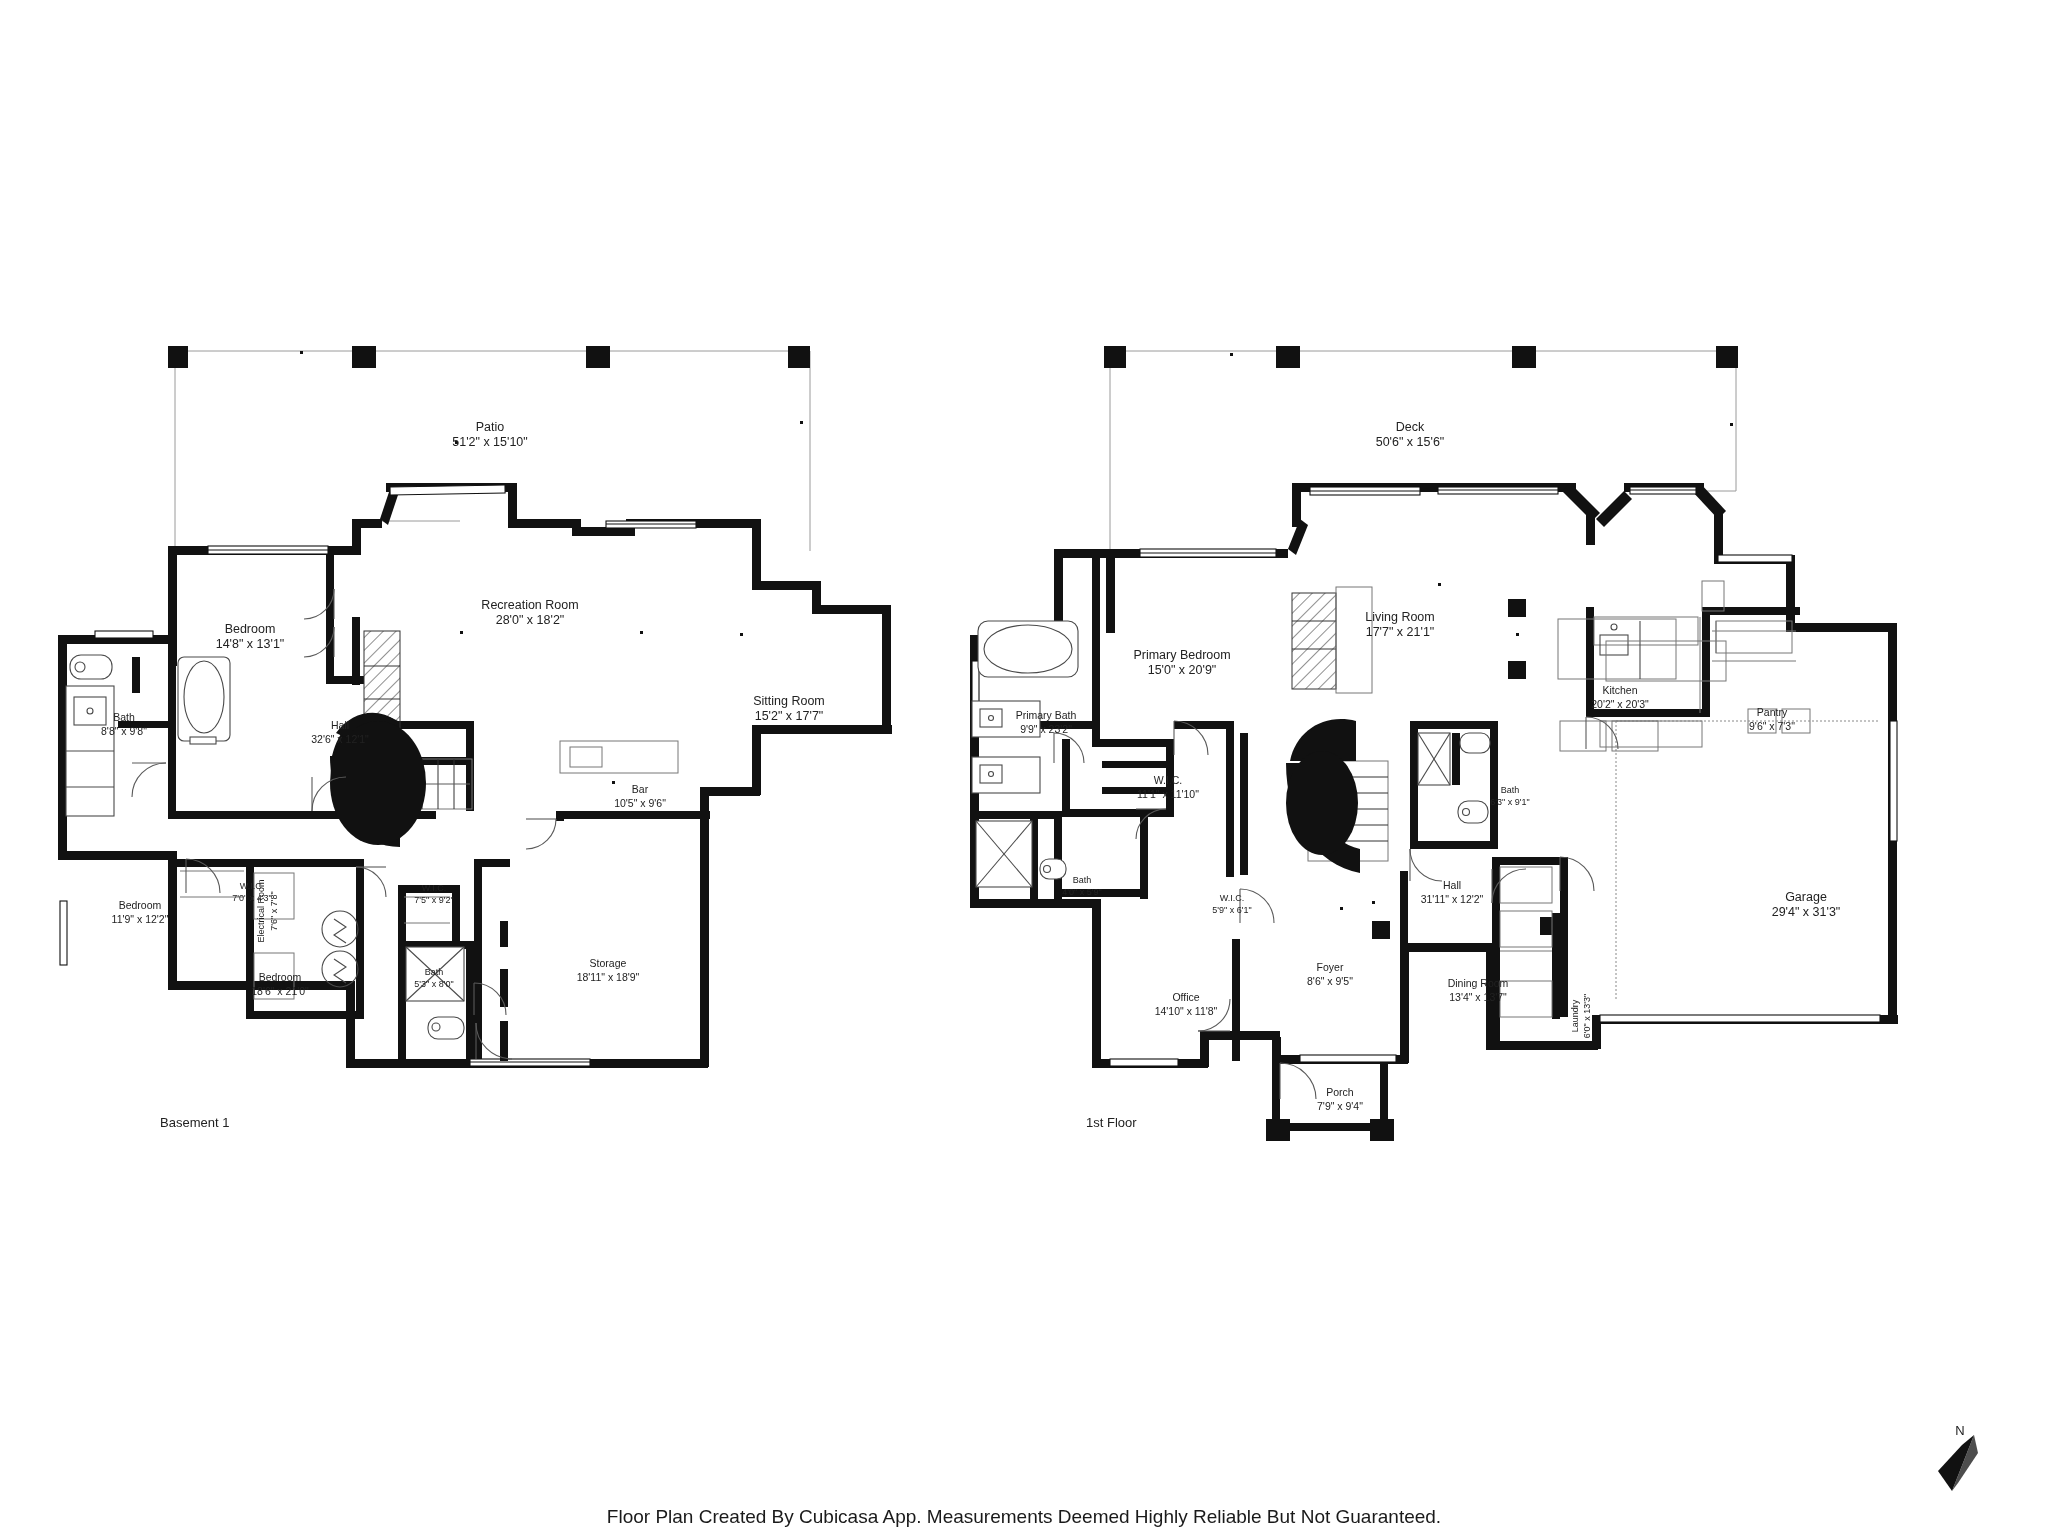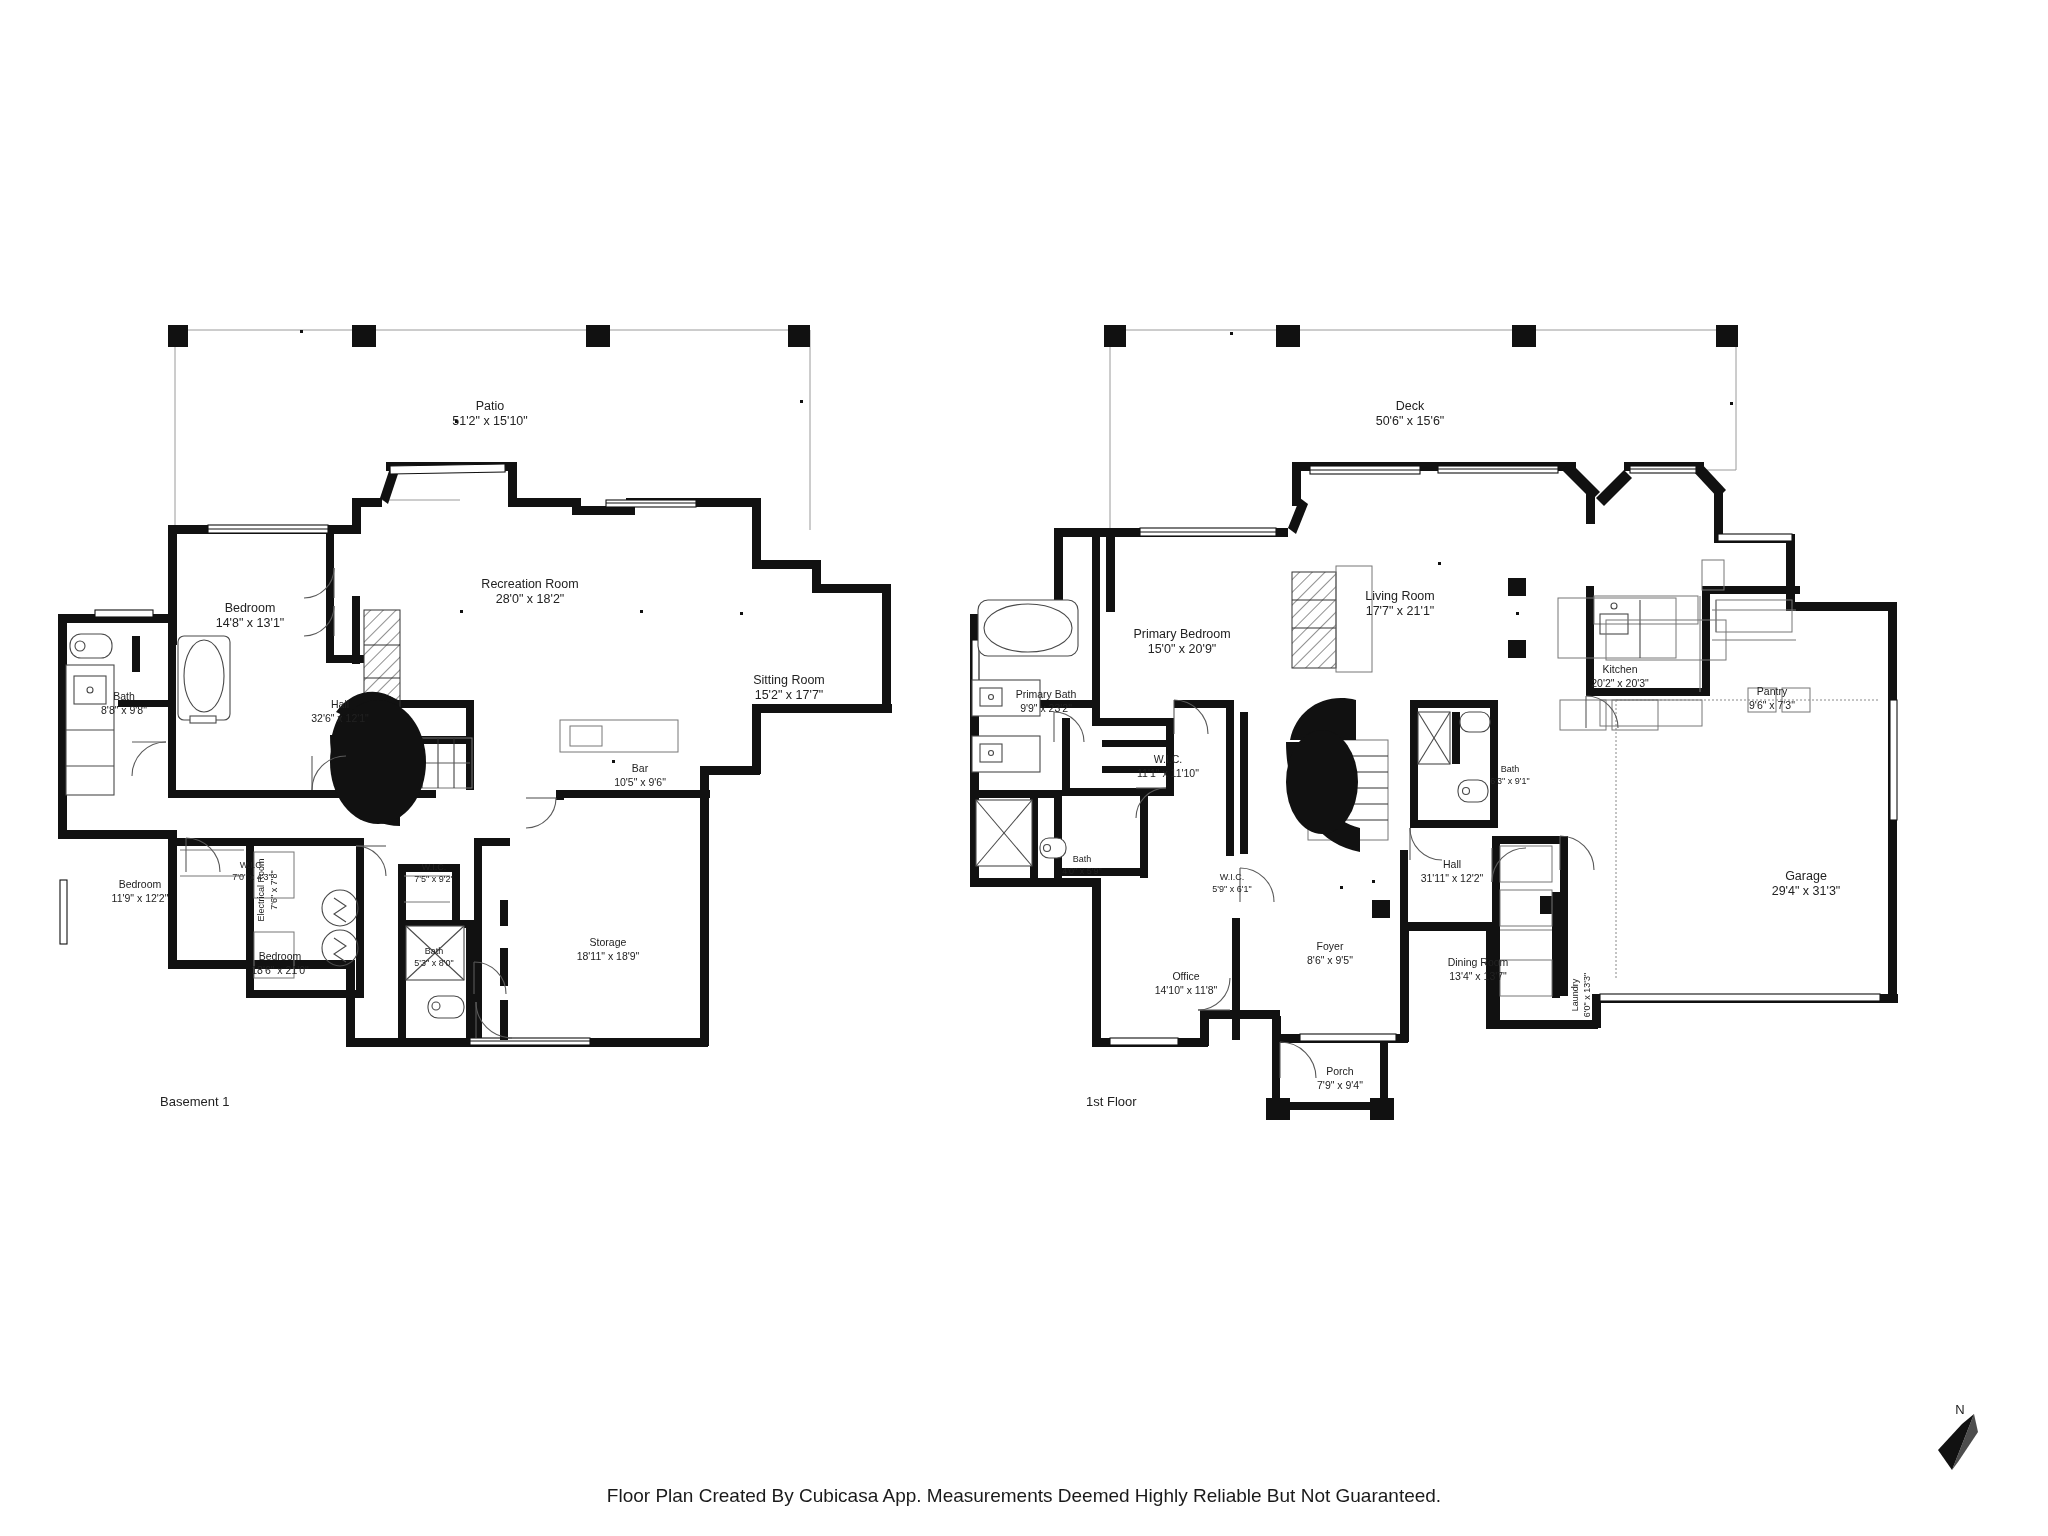--- a/index.html
+++ b/index.html
@@ -1,19 +1,19 @@
 <!DOCTYPE html>
 <html><head>
 <meta charset="utf-8">
 <style>
   html,body{margin:0;padding:0;background:#ffffff;}
   body{width:2048px;height:1536px;position:relative;overflow:hidden;
        font-family:"Liberation Sans","DejaVu Sans",sans-serif;color:#1a1a1a;}
 
-  #plan-canvas{position:absolute;inset:0;}
+  #plan-canvas{position:absolute;inset:0;margin-top:21px;}
   svg.plan{position:absolute;left:0;top:0;width:2048px;height:1536px;}
 
   
   .rm-name{font-size:12.5px;text-anchor:middle;fill:#222;}
   .rm-dim{font-size:12.5px;text-anchor:middle;fill:#222;}
   .rm-name.sm{font-size:10.5px;}
   .rm-dim.sm{font-size:10.5px;}
   .rm-name.xs{font-size:9px;}
   .rm-dim.xs{font-size:9px;}
   .floor-label{font-size:13px;fill:#222;text-anchor:start;}

